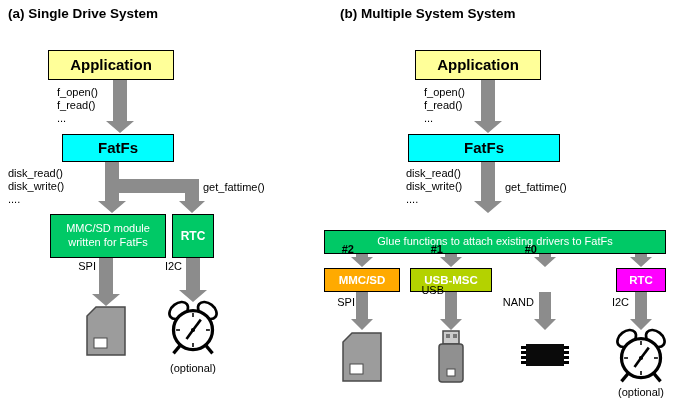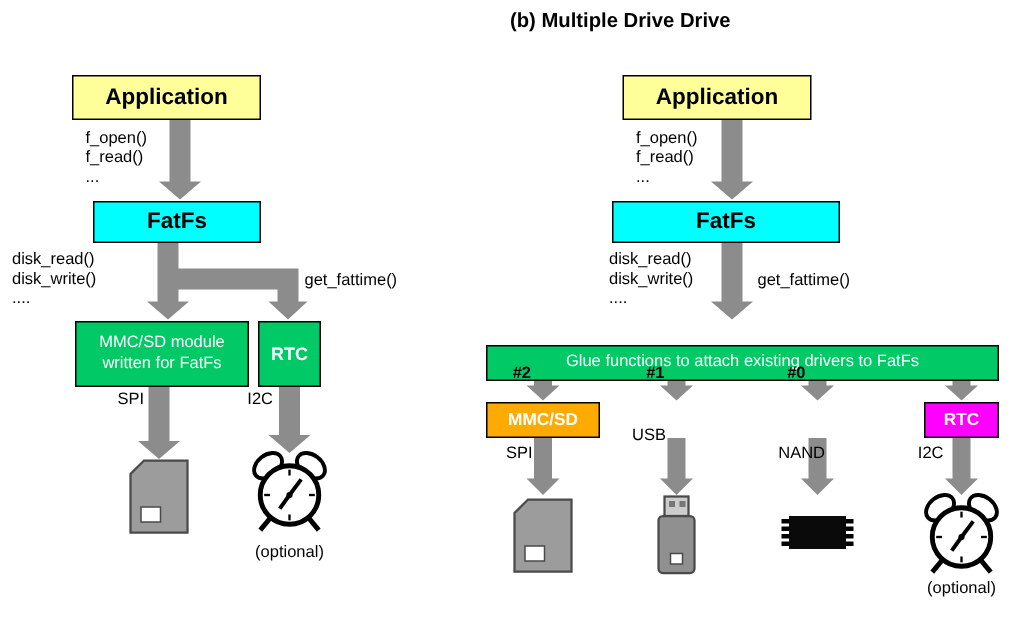--- a/index.html
+++ b/index.html
@@ -90,20 +90,21 @@
     <polygon class="arrow" points="635,292 647,292 647,319 652,319 641,330 630,319 635,319"></polygon>
 
     <use href="#sdcard" transform="translate(87,307)"></use>
     <use href="#clock" transform="translate(193,330) scale(1.3)"></use>
     <use href="#sdcard" transform="translate(343,333)"></use>
     <use href="#usbstick" transform="translate(451,331)"></use>
     <use href="#nandchip" transform="translate(545,344)"></use>
     <use href="#clock" transform="translate(641,358) scale(1.3)"></use>
   </svg>
 
+  <div class="title" style="left:8px;top:6px">(a) Single Drive System</div>
 
   <div class="box big bg-yellow" style="left:48px;top:50px;width:126px;height:30px">Application</div>
 
   <div class="lbl" style="left:57px;top:86px">f_open()</div>
   <div class="lbl" style="left:57px;top:99px">f_read()</div>
   <div class="lbl" style="left:57px;top:112px">...</div>
 
   <div class="box big bg-cyan" style="left:62px;top:134px;width:112px;height:28px">FatFs</div>
 
   <div class="lbl" style="left:8px;top:167px">disk_read()</div>
@@ -114,21 +115,21 @@
 
   <div class="box bg-green" style="left:50px;top:214px;width:116px;height:44px;padding:16px 6px">MMC/SD module written for FatFs</div>
 
   <div class="box bg-green rtc-a" style="left:172px;top:214px;width:42px;height:44px">RTC</div>
 
   <div class="lbl r" style="left:58px;top:260px;width:38px">SPI</div>
   <div class="lbl r" style="left:146px;top:260px;width:36px">I2C</div>
 
   <div class="lbl c" style="left:148px;top:362px;width:90px">(optional)</div>
 
-  <div class="title" style="left:340px;top:6px">(b) Multiple Drive Drive</div>
+  <div class="title" style="left:340px;top:6px">(b) Multiple System System</div>
 
   <div class="box big bg-yellow" style="left:415px;top:50px;width:126px;height:30px">Application</div>
 
   <div class="lbl" style="left:424px;top:86px">f_open()</div>
   <div class="lbl" style="left:424px;top:99px">f_read()</div>
   <div class="lbl" style="left:424px;top:112px">...</div>
 
   <div class="box big bg-cyan" style="left:408px;top:134px;width:152px;height:28px">FatFs</div>
 
   <div class="lbl" style="left:406px;top:167px">disk_read()</div>
@@ -137,22 +138,23 @@
 
   <div class="lbl" style="left:505px;top:181px">get_fattime()</div>
 
   <div class="box bg-green" style="left:324px;top:230px;width:342px;height:24px">Glue functions to attach existing drivers to FatFs</div>
 
   <div class="lbl num r" style="left:326px;top:243px;width:28px">#2</div>
   <div class="lbl num r" style="left:415px;top:243px;width:28px">#1</div>
   <div class="lbl num r" style="left:509px;top:243px;width:28px">#0</div>
 
   <div class="drv bg-orange" style="left:324px;width:76px">MMC/SD</div>
+  <div class="drv bg-yellowgreen" style="left:410px;width:82px">USB-MSC</div>
   <div class="drv bg-magenta" style="left:616px;width:50px">RTC</div>
 
   <div class="lbl r" style="left:325px;top:296px;width:30px">SPI</div>
   <div class="lbl r" style="left:414px;top:284px;width:30px">USB</div>
-  <div class="lbl r" style="left:512px;top:296px;width:38px">NAND</div>
+  <div class="lbl r" style="left:496px;top:296px;width:38px">NAND</div>
   <div class="lbl r" style="left:600px;top:296px;width:29px">I2C</div>
 
   <div class="lbl c" style="left:596px;top:386px;width:90px">(optional)</div>
 
 </div>
 
 </body></html>

